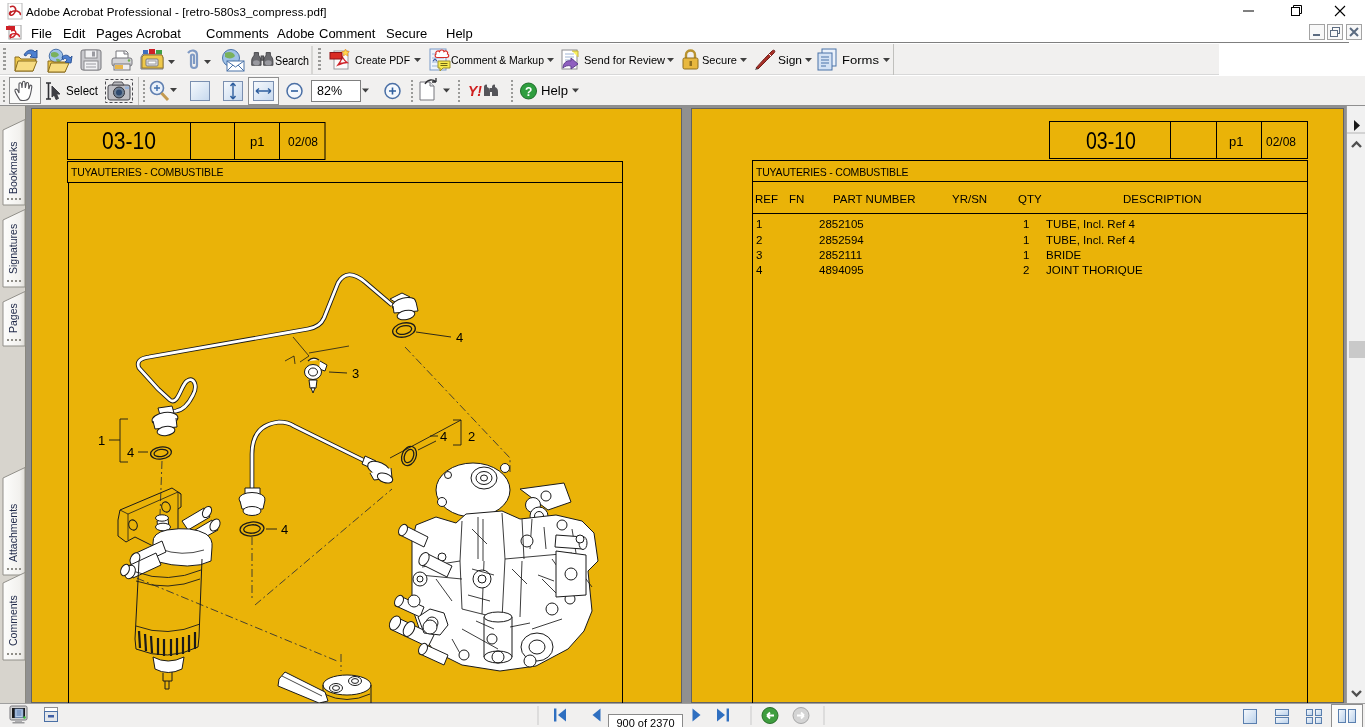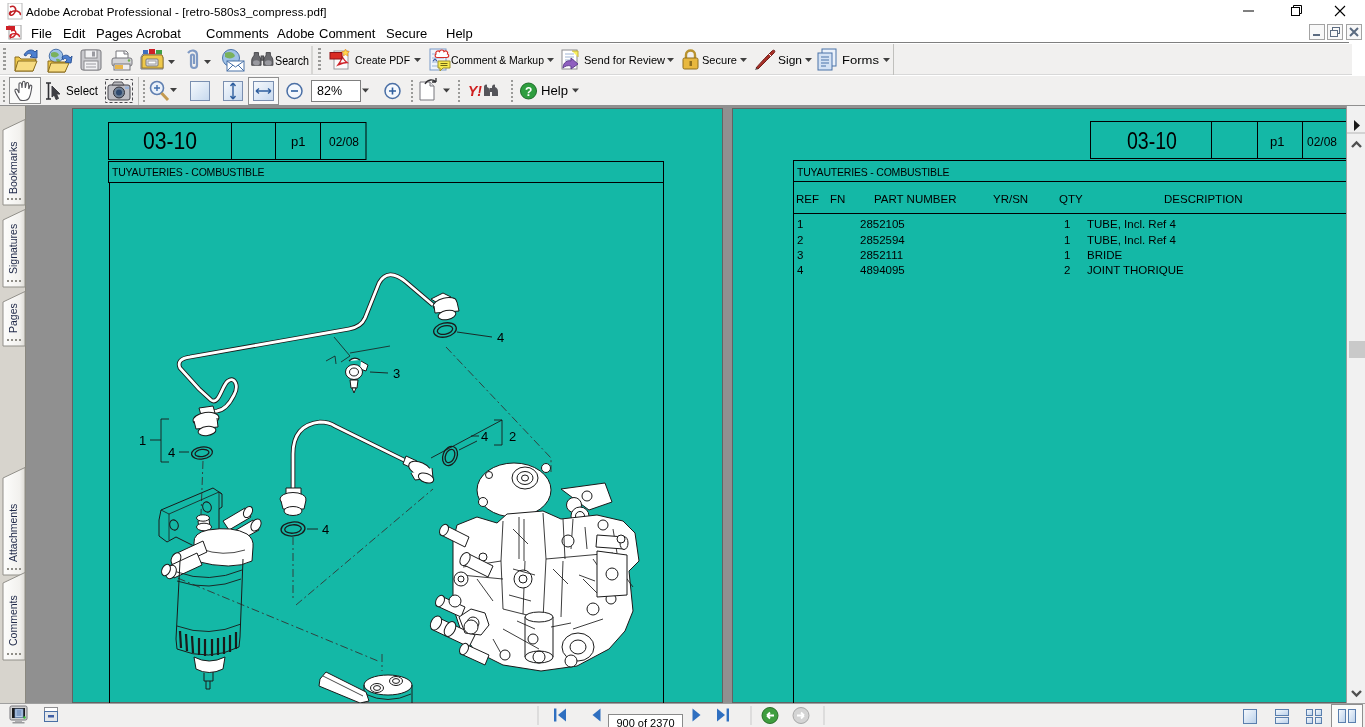--- a/index.html
+++ b/index.html
@@ -7,29 +7,29 @@
 .abs { position:absolute; }
 #app { position:relative; width:1365px; height:727px; }
 
 #titlebar { position:absolute; left:0; top:0; width:1365px; height:23px; background:#fff; }
 #titletext { position:absolute; left:26px; top:5px; font-size:11.6px; color:#000; letter-spacing:0.1px;text-align:center; }
 
 #menubar { position:absolute; left:0; top:23px; width:1349px; height:20px; background:#fff; border-bottom:1px solid #7f7f7f; }
 .menuitem { position:absolute; top:3px; font-size:13px; color:#000; }
 .mdibtn { position:absolute; top:1px; width:16px; height:16px; border:1px solid #a3a3a3; background:#f8f8f8; }
 
-#toolbar1 { position:absolute; left:0; top:44px; width:1352px; height:31px; background:#f1f0ef; border-bottom:1px solid #d8d8d8;}
+#toolbar1 { position:absolute; left:0; top:44px; width:1219px; height:31px; background:#f1f0ef; border-bottom:1px solid #d8d8d8;}
 #toolbar2 { position:absolute; left:0; top:76px; width:1365px; height:30px; background:#f1f0ef; border-bottom:1px solid #8f8f8f;padding-left:16px; }
 .grip { position:absolute; width:3px; background-image:repeating-linear-gradient(to bottom,#9a9a98 0 2px, #f1f0ef 2px 4px); }
 .tsep { position:absolute; width:1px; background:#c0c0bd; }
 
 #main { position:absolute; left:0; top:106px; width:1365px; height:597px; background:#909090; }
 #sidebar { position:absolute; left:0; top:0; width:26px; height:597px; }
 #docarea { position:absolute; left:26px; top:0; width:1320px; height:597px; background:#909090; }
-.page { position:absolute; background:#14b8a6; border:1px solid #636363;margin-left:41px; }
+.page { position:absolute; background:#eab308; border:1px solid #636363; }
 
 #scrollstrip { position:absolute; left:1346px; top:0; width:19px; height:597px; background:#f1f1f1; border-left:1px solid #9c9c9c; }
 
 #statusbar { position:absolute; left:0; top:703px; width:1365px; height:24px; background:#f1f0ef; border-top:1px solid #9f9f9f; }
 #pagenumbox { position:absolute; left:608px; top:10px; width:75px; height:18px; background:#fff; border:1px solid #8a8a8a; font-size:11px; text-align:center; line-height:16px; }
 </style>
 </head>
 <body>
 <div id="app">
   <div id="titlebar">

